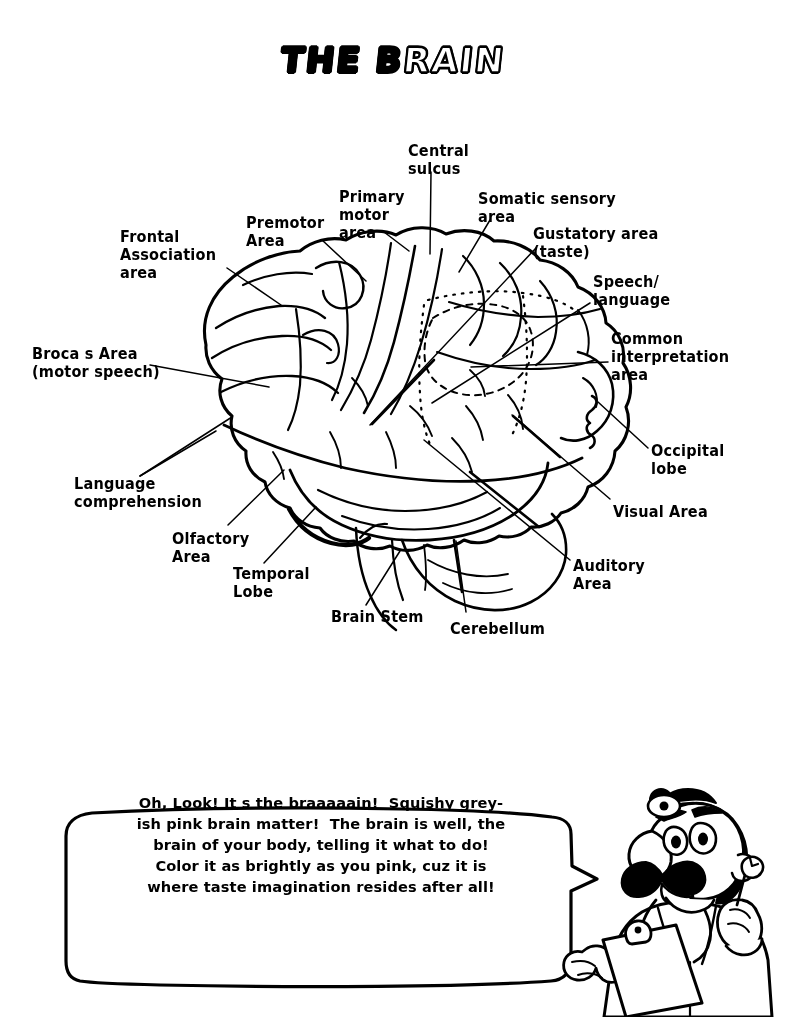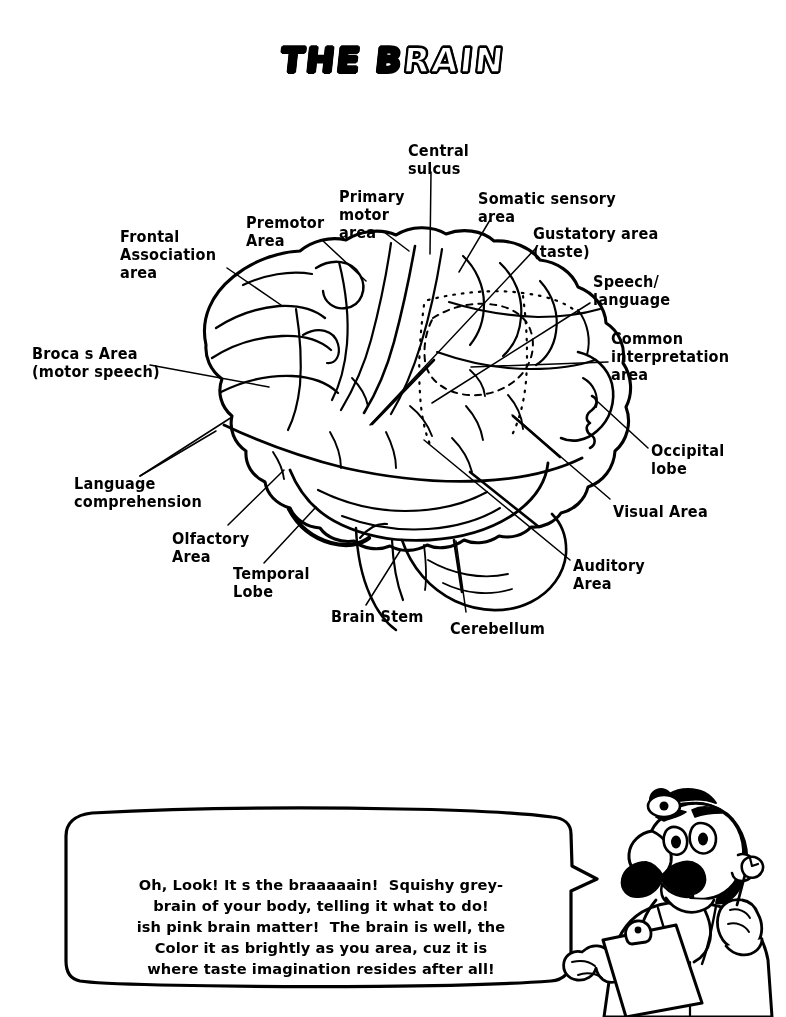--- a/index.html
+++ b/index.html
@@ -42,21 +42,21 @@
     color:#000;
     letter-spacing:0.2px;
     white-space:pre;
     transform:scale(1,1.06);
     transform-origin:left top;
   }
 
   
   .bubble-text{
     position:absolute;
-    left:96px;top:874px;width:450px;
+    left:96px;top:792px;width:450px;
     text-align:center;
     font-family:"DejaVu Sans","Liberation Sans",sans-serif;
     font-size:14.6px;
     font-weight:bold;
     line-height:1.44;
     color:#000;
     letter-spacing:0.1px;
   }
   .bubble-text div{white-space:pre;}
 </style>
@@ -409,19 +409,19 @@
       <path fill="none" stroke-width="2.2" d="
         M750,858 L752,866 L758,864"></path>
 
       <path fill="#fff" stroke-width="2.8" d="
         M666,898 C674,910 688,915 700,911 C707,909 712,905 714,900"></path>
     </g>
   </svg>
 
   <div class="bubble-text" id="bubble-text">
       <div>Oh, Look! It s the braaaaain!  Squishy grey-</div>
+      <div>ish pink brain matter!  The brain is well, the</div>
       <div>brain of your body, telling it what to do!</div>
-      <div>ish pink brain matter!  The brain is well, the</div>
-      <div>Color it as brightly as you area, cuz it is</div>
+      <div>Color it as brightly as you pink, cuz it is</div>
       <div>where taste imagination resides after all!</div>
     </div>
 
 </div>
 
 </body></html>

